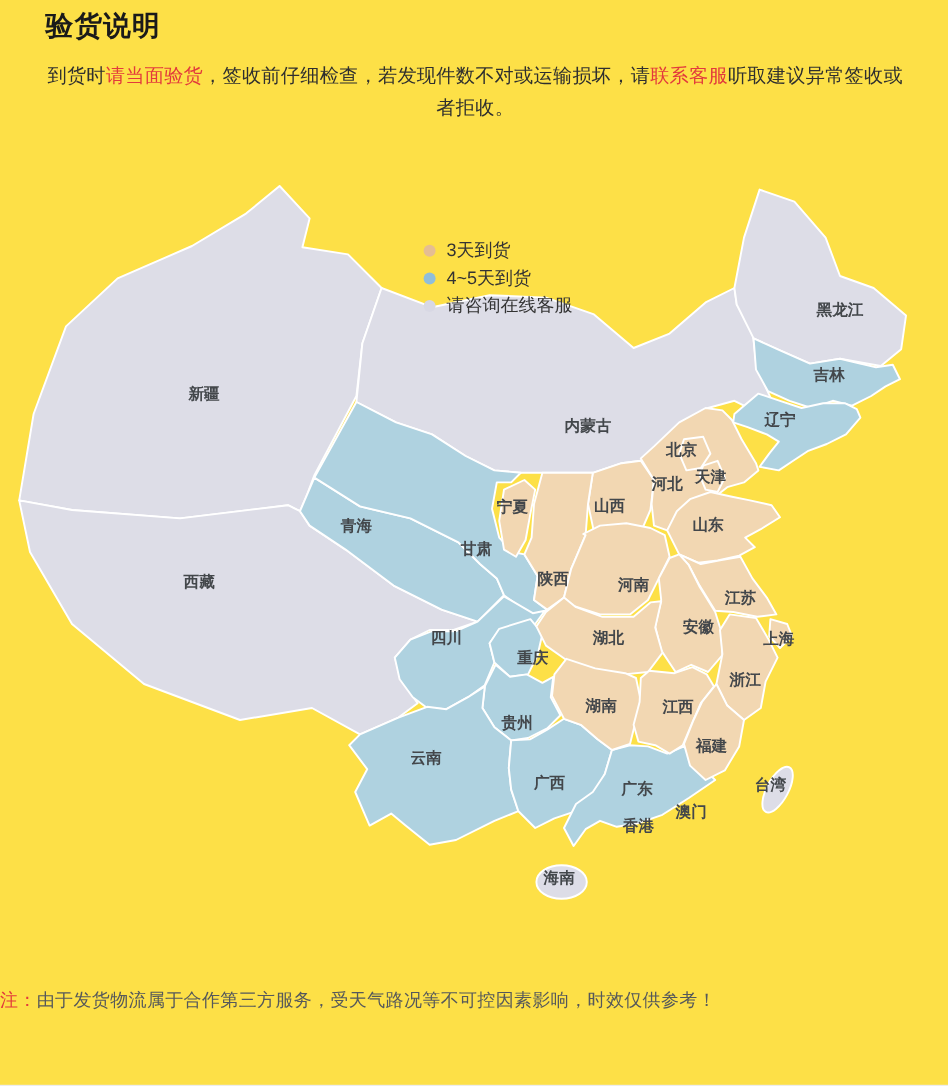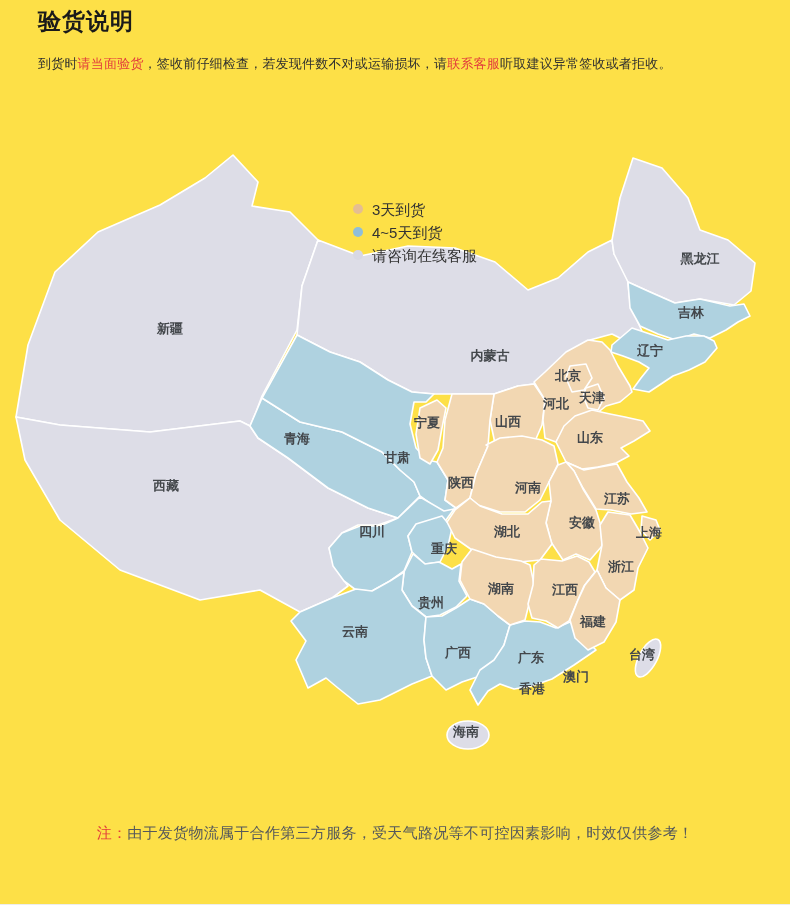--- a/index.html
+++ b/index.html
@@ -7,28 +7,28 @@
     position:relative;width:790px;height:905px;margin:0 auto;background:#fde047;
     font-family:"Liberation Sans","DejaVu Sans",sans-serif;overflow:hidden;
     box-sizing:border-box;border-bottom:1px solid #ededed;
   }
   .sec-title{
     position:absolute;left:38px;top:6px;margin:0;
     font-size:23px;font-weight:bold;color:#1a1a1a;letter-spacing:1px;
   }
   .sec-para{
     position:absolute;left:38px;top:50px;width:716px;margin:0;
-    font-size:13px;line-height:27px;color:#2f2f2f;letter-spacing:.2px;
+    font-size:16px;line-height:27px;color:#2f2f2f;letter-spacing:.2px;text-align:center;
   }
   .seg-dark{color:#2f2f2f;}
   .seg-red{color:#e23a3c;}
   .map-wrap{position:absolute;left:0;top:140px;width:790px;height:660px;}
   .map-wrap svg{display:block;}
   .bottom-note{
-    position:absolute;left:0;top:824px;width:100%;margin:0;text-align:center;
+    position:absolute;left:0;top:824px;width:100%;margin:0;
     font-size:15px;color:#55585b;letter-spacing:.3px;
   }
   .bottom-note .note-prefix{color:#e23a3c;}
 </style>
 </head>
 <body>
 
 <div class="page">
 
   <h2 class="sec-title">验货说明</h2>

